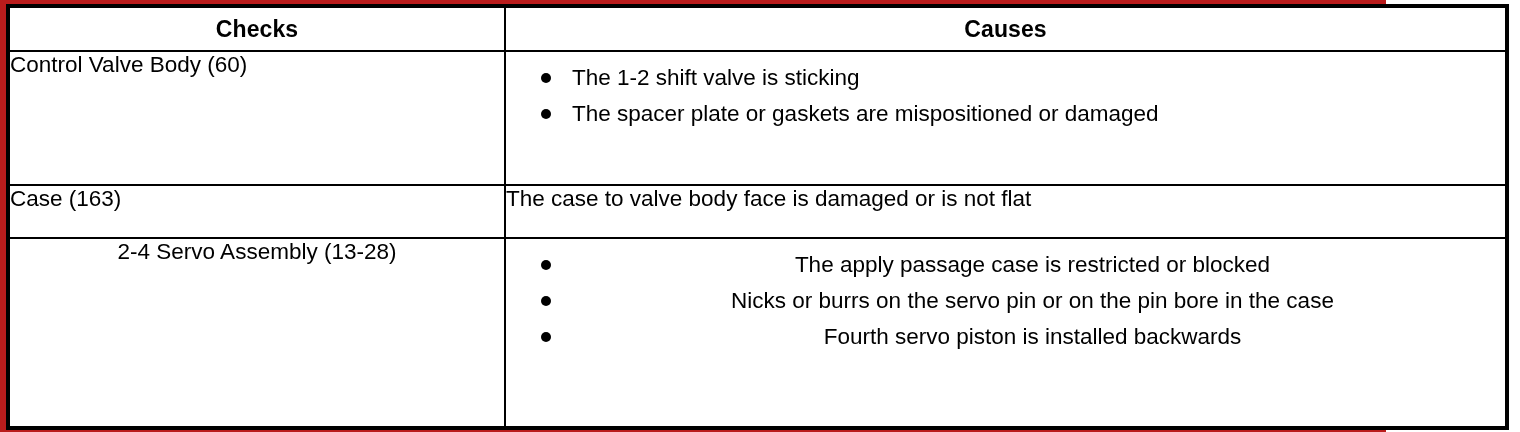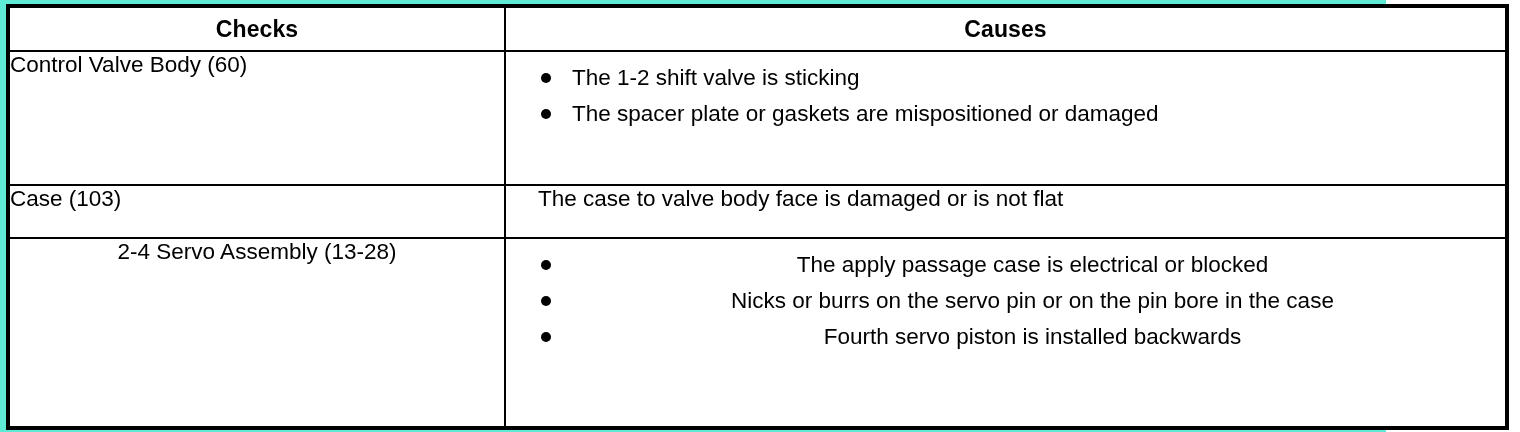--- a/index.html
+++ b/index.html
@@ -12,21 +12,21 @@
     height: 432px;
     font-family: "Liberation Sans", sans-serif;
     color: #000000;
     overflow: hidden;
   }
 
   #page {
     position: relative;
     width: 1386px;
     height: 432px;
-    background: #5eead4;
+    background: #b91c1c;
   }
 
   
   .diag-table {
     position: absolute;
     left: 6px;
     top: 4px;
     width: 1499px;
     height: 426px;
     border-collapse: collapse;
@@ -67,22 +67,21 @@
   
   .cell-cause {
     font-size: 22.5px;
     line-height: 1.18;
     padding: 9px 6px 6px 4px;
   }
 
   
   .cause-plain {
     display: block;
-    padding-left: 20px;
-    margin-left: 12px;
+    padding-left: 0;
   }
 
   ul.cause-list {
     list-style: none;
     margin: 0;
     padding: 12px;
   }
   ul.cause-list li {
     position: relative;
     padding-left: 54px;
@@ -140,34 +139,34 @@
             </li>
             <li>
               <span class="bullet-dot"></span>
               <span>The spacer plate or gaskets are mispositioned or damaged</span>
             </li>
           </ul>
         </td>
       </tr>
 
       <tr class="r2">
-        <td class="cell-check">Case (103)</td>
+        <td class="cell-check">Case (163)</td>
         <td class="cell-cause">
           <span class="cause-plain">The case to valve body face is damaged or is not flat</span>
         </td>
       </tr>
 
 
       <tr class="r4">
         <td class="cell-check">2-4 Servo Assembly (13-28)</td>
         <td class="cell-cause">
           <ul class="cause-list">
             <li>
               <span class="bullet-dot"></span>
-              <span>The apply passage case is electrical or blocked</span>
+              <span>The apply passage case is restricted or blocked</span>
             </li>
             <li>
               <span class="bullet-dot"></span>
               <span>Nicks or burrs on the servo pin or on the pin bore in the case</span>
             </li>
             <li>
               <span class="bullet-dot"></span>
               <span>Fourth servo piston is installed backwards</span>
             </li>
           </ul>

